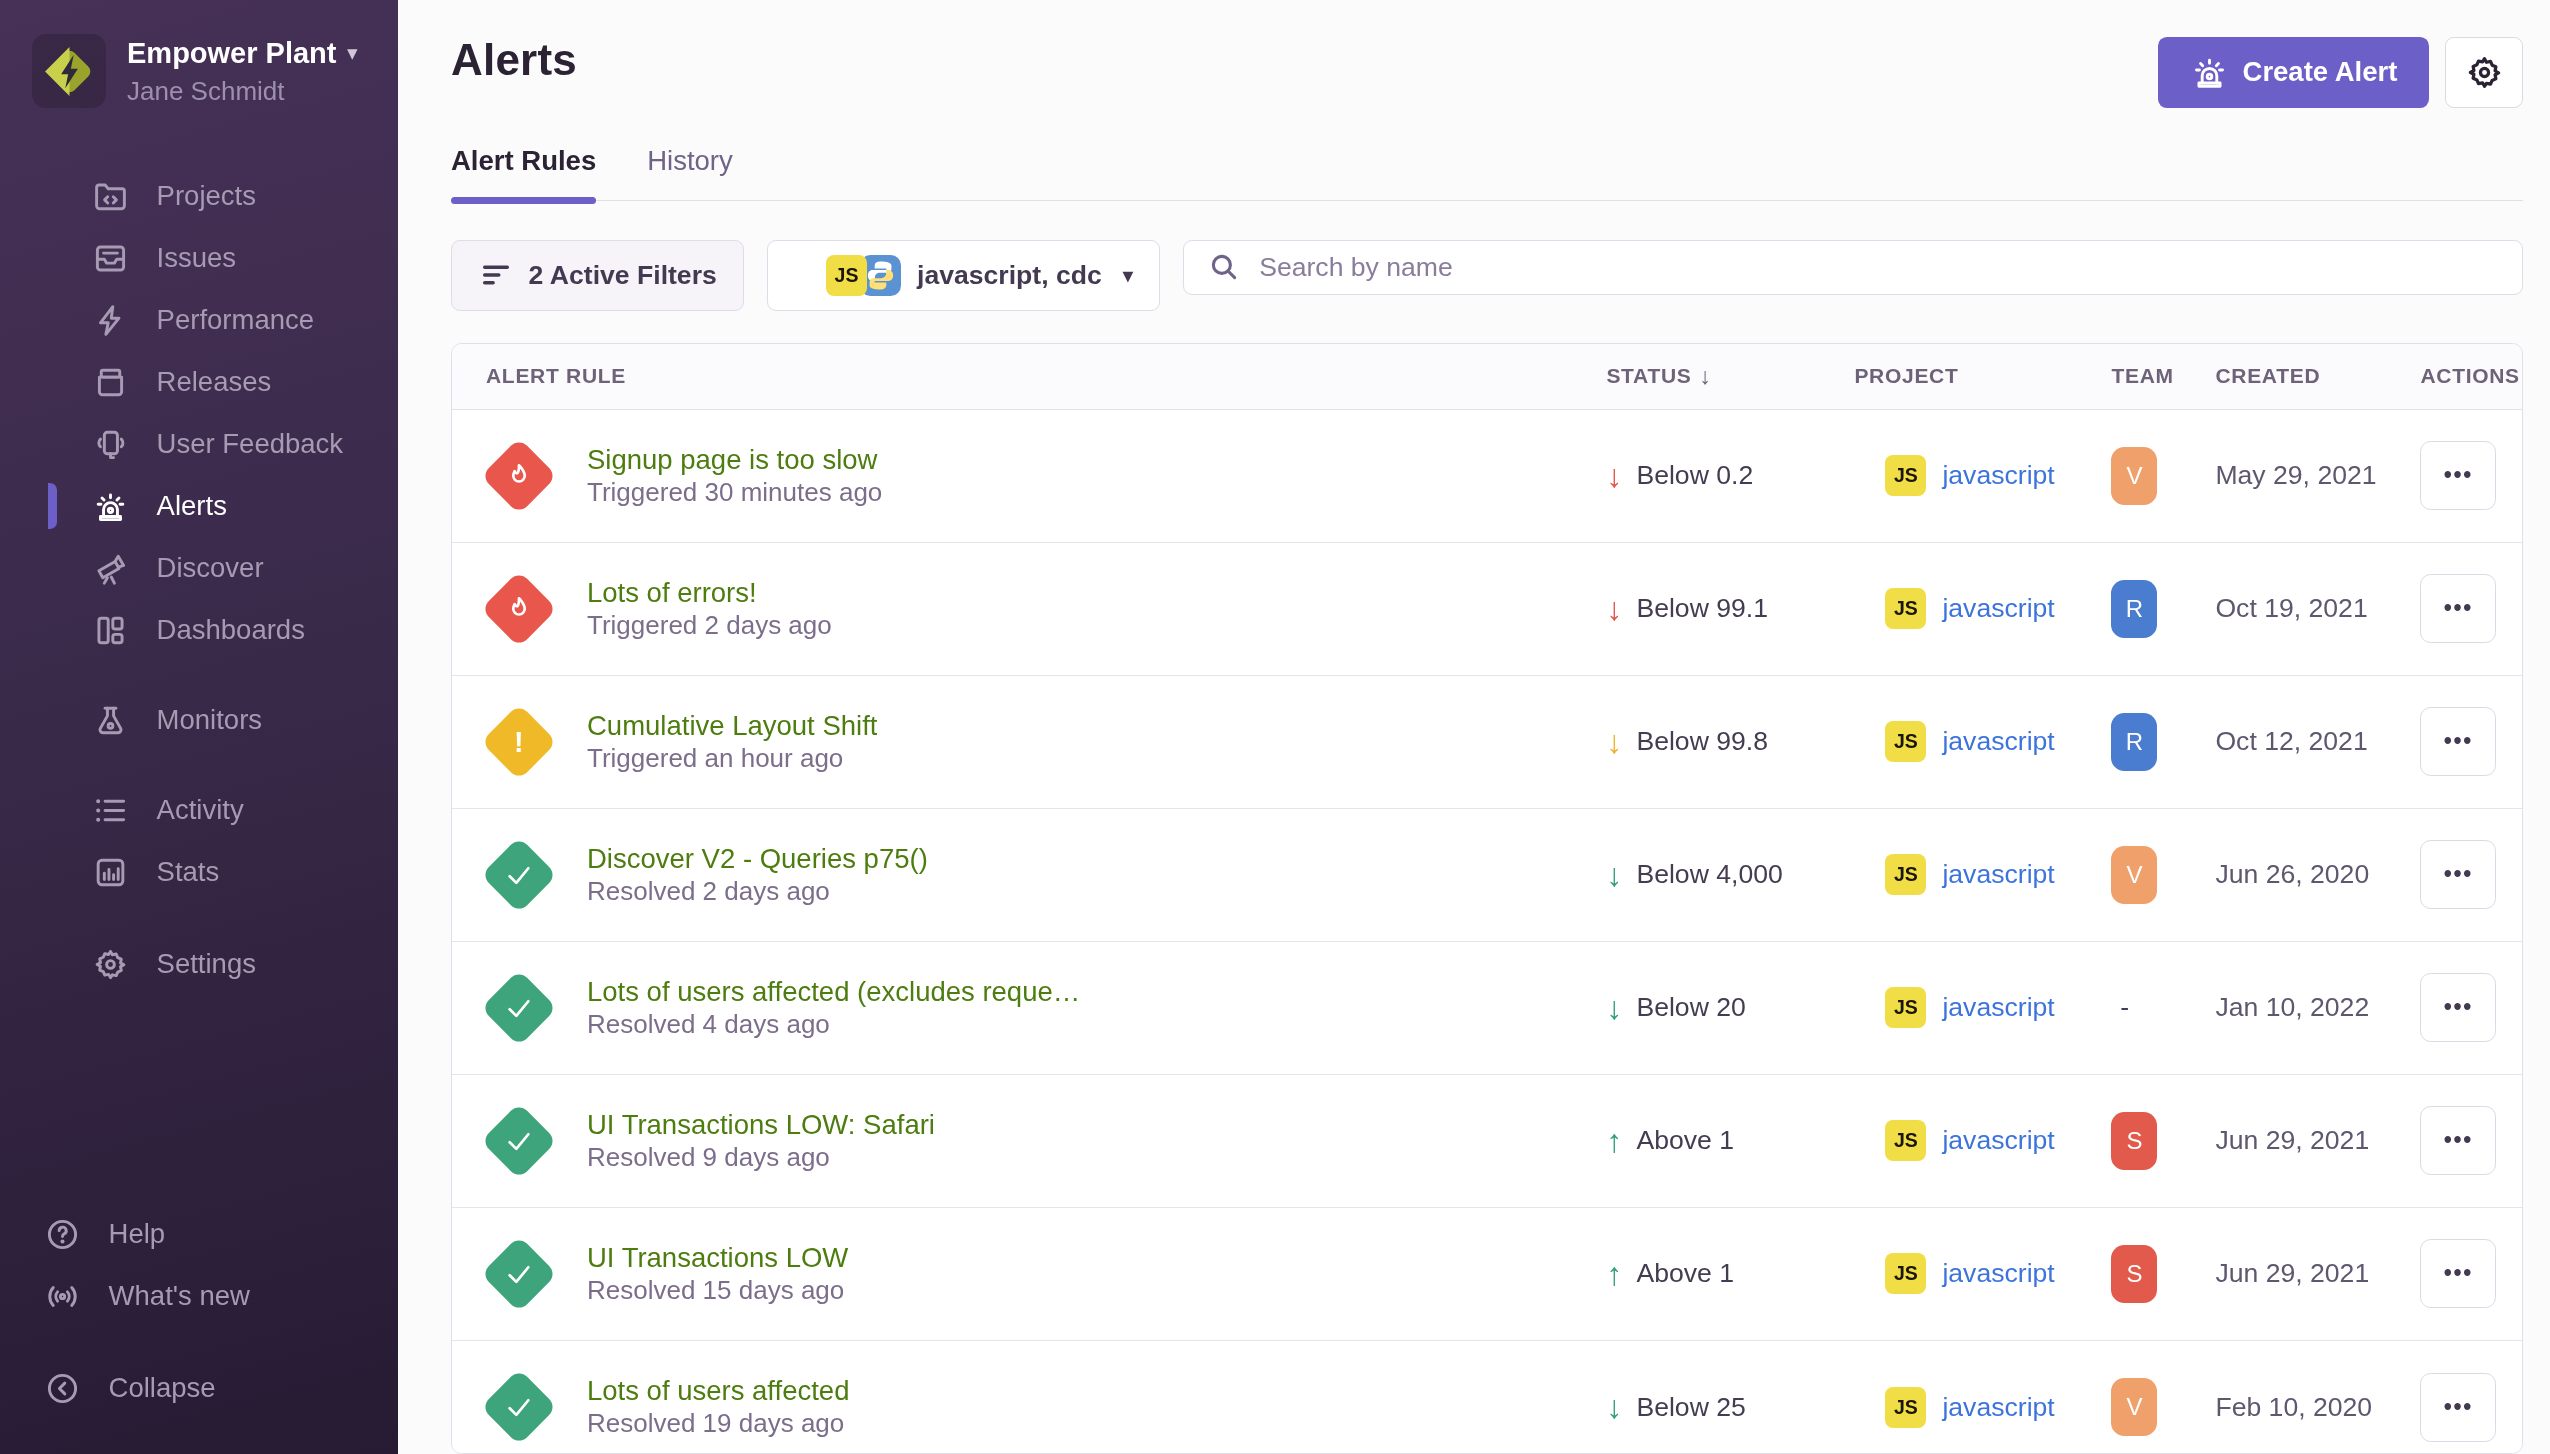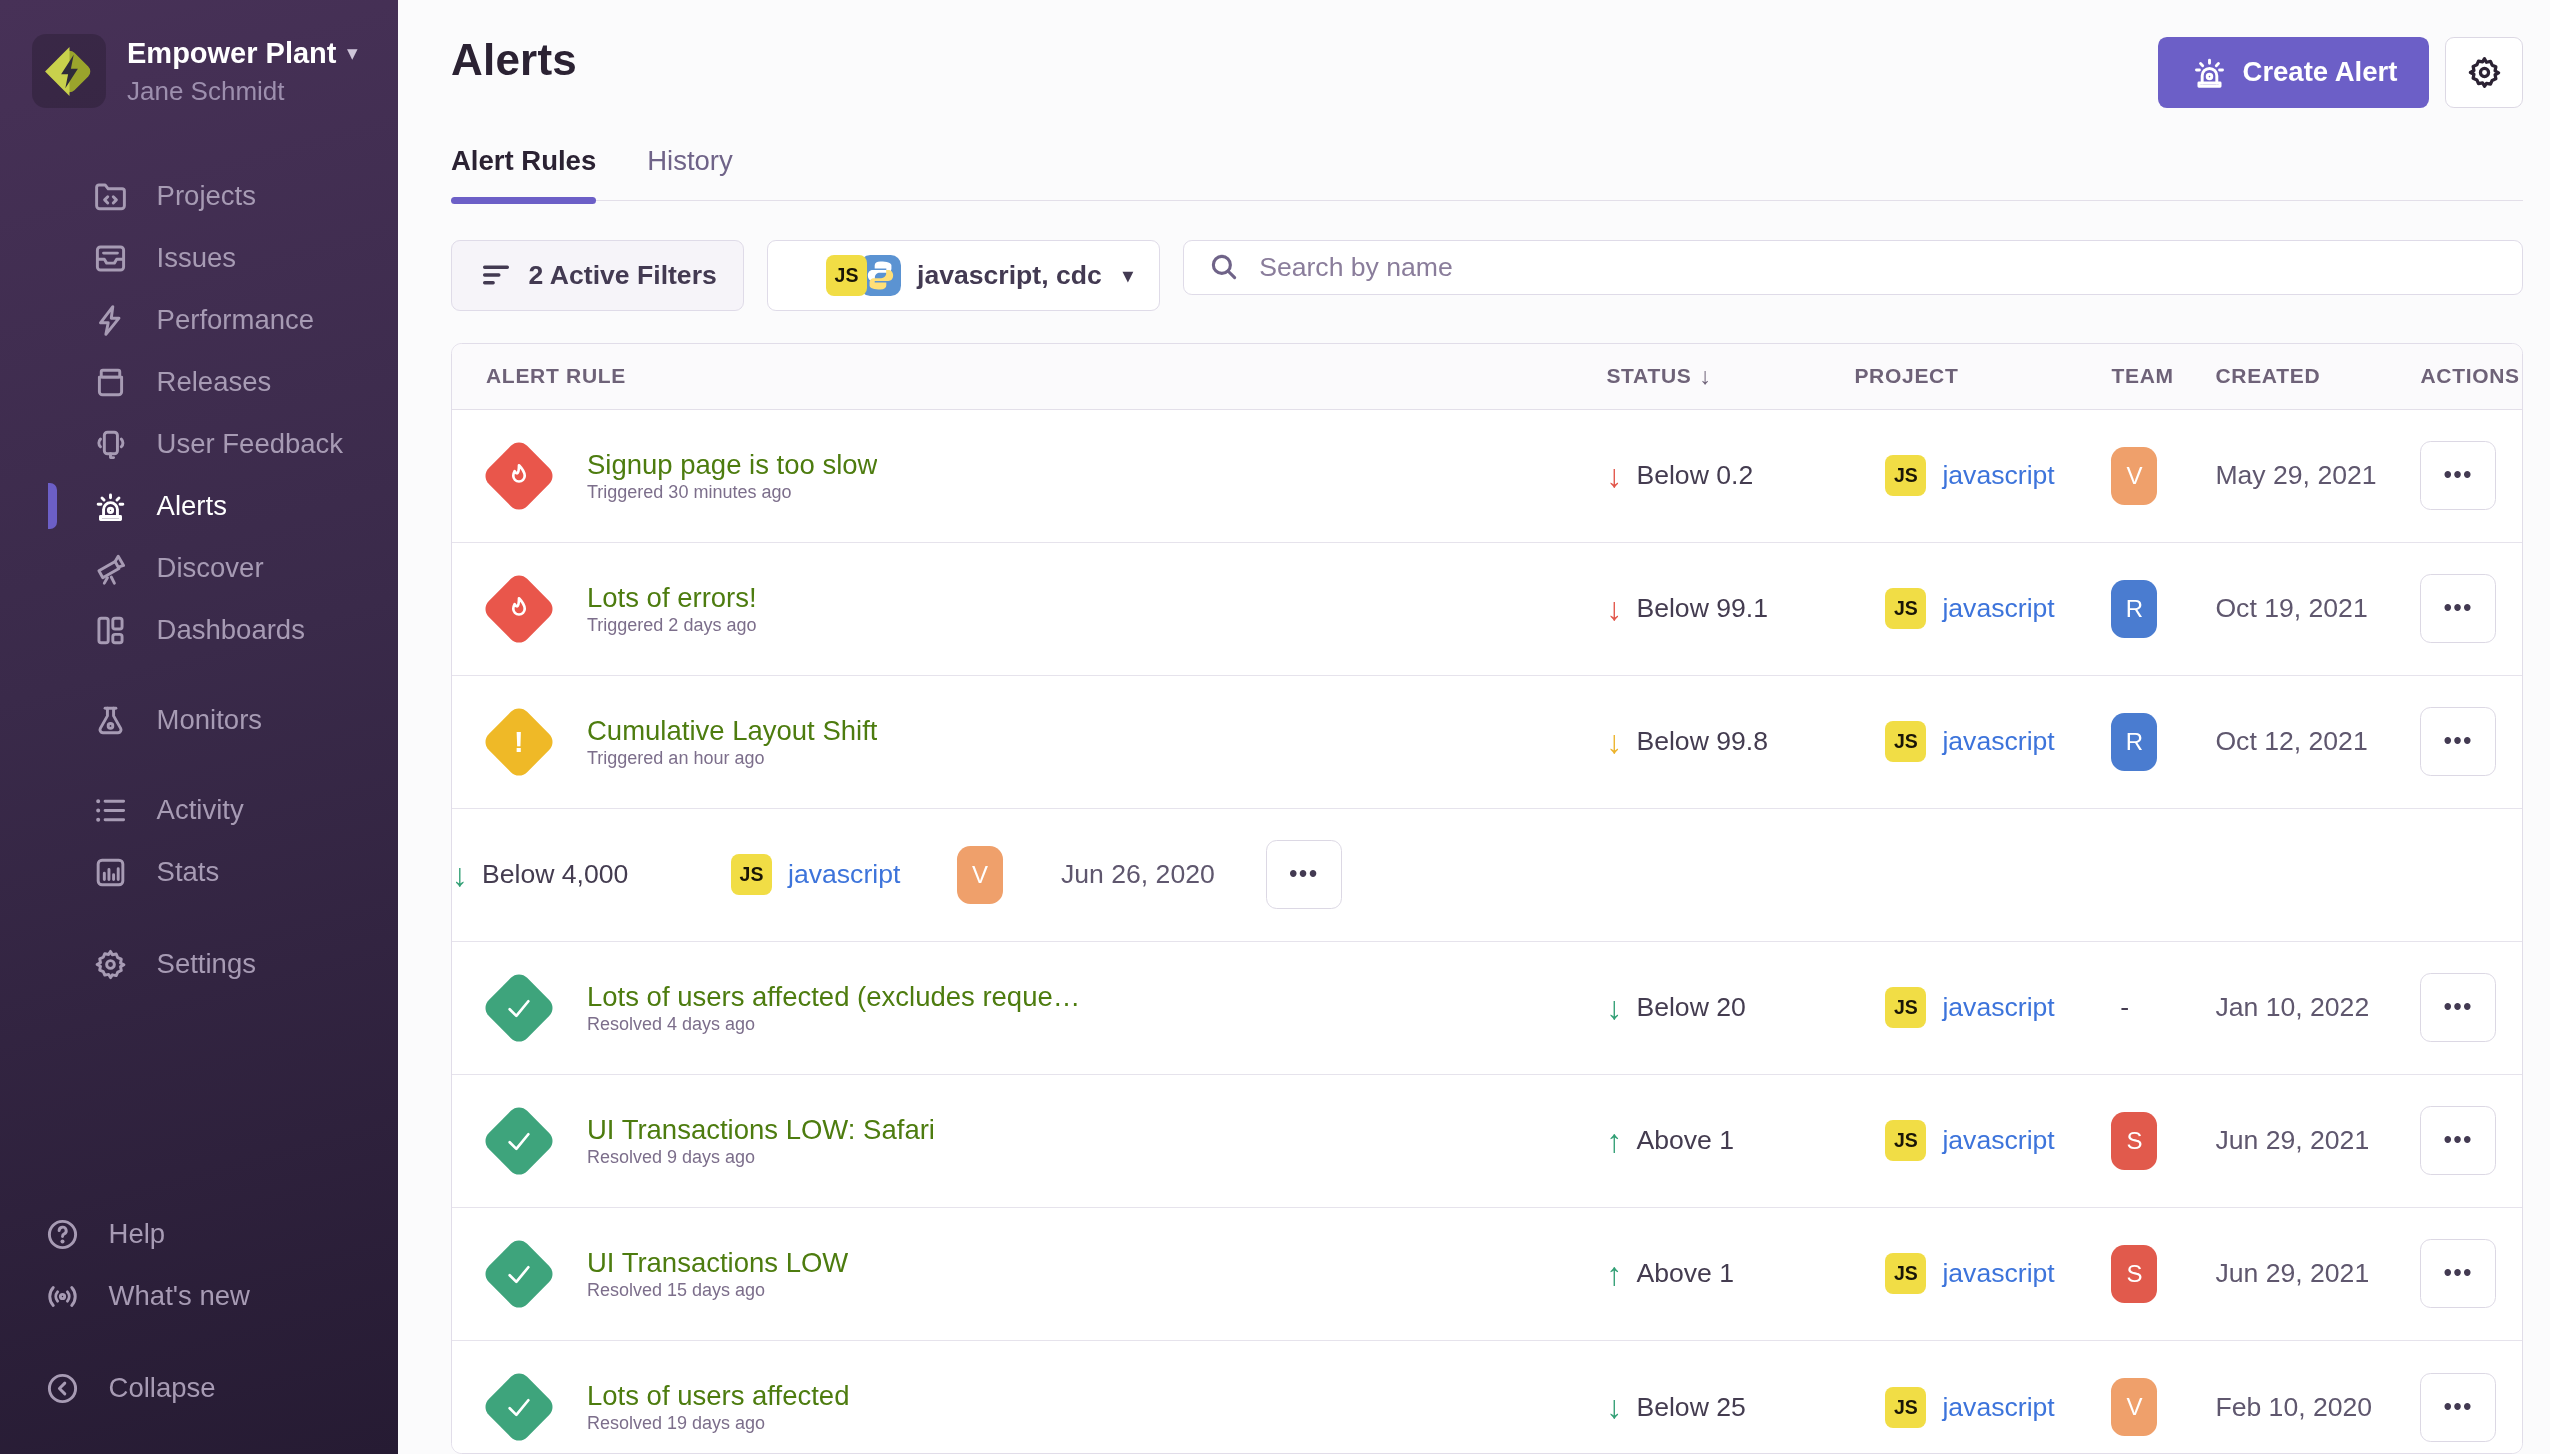--- a/index.html
+++ b/index.html
@@ -109,21 +109,21 @@
     display:flex; align-items:center; justify-content:center; flex-shrink:0;
   }
   .diamond > * { transform:rotate(-45deg); }
   .d-red { background:#e9564b; }
   .d-yellow { background:#efb927; }
   .d-green { background:#3ea47c; }
   .diamond svg { stroke:#fff; fill:none; stroke-width:2; stroke-linecap:round; stroke-linejoin:round; width:39px; height:39px; }
   .d-bang { color:#fff; font-size:35px; font-weight:bold; }
   .rule-text { min-width:0; }
   .rule-title { font-size:27.5px; color:#4d7c0f; cursor:pointer; white-space:nowrap; overflow:hidden; text-overflow:ellipsis; }
-  .rule-sub { font-size:18px; color:#7c6e8b; margin-top:1px; }
+  .rule-sub { font-size:26px; color:#7c6e8b; margin-top:1px; }
   .arrow { font-size:32px; line-height:1; }
   .a-red { color:#e2564a; } .a-yellow { color:#ecb32c; } .a-green { color:#33a076; }
   .status-label { font-size:26.6px; color:#443c50; }
   .proj-link { font-size:26.6px; color:#3d74db; cursor:pointer; }
   .team-badge {
     width:46px; height:58px; border-radius:13.3px; color:#fff; font-size:24px;
     display:flex; align-items:center; justify-content:center;
   }
   .t-orange { background:#efa06b; } .t-blue { background:#4a7cd0; } .t-red { background:#e15a4c; }
   .team-dash { font-size:26.6px; color:#443c50; padding-left:8.9px; }
@@ -462,103 +462,85 @@
       <div class="c-team">
           <span class="team-badge t-blue">R</span>
         </div>
       <div class="c-created">Oct 12, 2021</div>
       <div class="c-actions">
           <button class="dots-btn">•••</button>
         </div>
     </div>
 
     <div class="trow">
-      <div class="c-status">
-          <span class="arrow a-green">↓</span>
-          <span class="status-label">Below 4,000</span>
-        </div>
-      <div class="c-project">
-          <span class="pb pb-js">JS</span>
-          <span class="proj-link">javascript</span>
-        </div>
-      <div class="c-team">
-          <span class="team-badge t-orange">V</span>
-        </div>
-      <div class="c-created">Jun 26, 2020</div>
-      <div class="c-actions">
-          <button class="dots-btn">•••</button>
-        </div>
-    </div>
-
-    <div class="trow">
       <div class="c-rule">
         <span class="diamond d-green">
             <svg viewBox="0 0 24 24">
               <path d="M5 12.5 10 17.5 19 6.5"></path>
             </svg>
           </span>
         <span class="rule-text">
-          <div class="rule-title">Lots of users affected (excludes reque…</div>
-          <div class="rule-sub">Resolved 4 days ago</div>
+          <div class="rule-title">Discover V2 - Queries p75()</div>
+          <div class="rule-sub">Resolved 2 days ago</div>
         </span>
       </div>
       <div class="c-status">
           <span class="arrow a-green">↓</span>
-          <span class="status-label">Below 20</span>
-        </div>
-      <div class="c-project">
-          <span class="pb pb-js">JS</span>
-          <span class="proj-link">javascript</span>
-        </div>
-      <div class="c-team"><span class="team-dash">-</span></div>
-      <div class="c-created">Jan 10, 2022</div>
+          <span class="status-label">Below 4,000</span>
+        </div>
+      <div class="c-project">
+          <span class="pb pb-js">JS</span>
+          <span class="proj-link">javascript</span>
+        </div>
+      <div class="c-team">
+          <span class="team-badge t-orange">V</span>
+        </div>
+      <div class="c-created">Jun 26, 2020</div>
       <div class="c-actions">
           <button class="dots-btn">•••</button>
         </div>
     </div>
 
     <div class="trow">
       <div class="c-rule">
         <span class="diamond d-green">
             <svg viewBox="0 0 24 24">
               <path d="M5 12.5 10 17.5 19 6.5"></path>
             </svg>
           </span>
         <span class="rule-text">
-          <div class="rule-title">UI Transactions LOW: Safari</div>
-          <div class="rule-sub">Resolved 9 days ago</div>
-        </span>
-      </div>
-      <div class="c-status">
-          <span class="arrow a-green">↑</span>
-          <span class="status-label">Above 1</span>
-        </div>
-      <div class="c-project">
-          <span class="pb pb-js">JS</span>
-          <span class="proj-link">javascript</span>
-        </div>
-      <div class="c-team">
-          <span class="team-badge t-red">S</span>
-        </div>
-      <div class="c-created">Jun 29, 2021</div>
+          <div class="rule-title">Lots of users affected (excludes reque…</div>
+          <div class="rule-sub">Resolved 4 days ago</div>
+        </span>
+      </div>
+      <div class="c-status">
+          <span class="arrow a-green">↓</span>
+          <span class="status-label">Below 20</span>
+        </div>
+      <div class="c-project">
+          <span class="pb pb-js">JS</span>
+          <span class="proj-link">javascript</span>
+        </div>
+      <div class="c-team"><span class="team-dash">-</span></div>
+      <div class="c-created">Jan 10, 2022</div>
       <div class="c-actions">
           <button class="dots-btn">•••</button>
         </div>
     </div>
 
     <div class="trow">
       <div class="c-rule">
         <span class="diamond d-green">
             <svg viewBox="0 0 24 24">
               <path d="M5 12.5 10 17.5 19 6.5"></path>
             </svg>
           </span>
         <span class="rule-text">
-          <div class="rule-title">UI Transactions LOW</div>
-          <div class="rule-sub">Resolved 15 days ago</div>
+          <div class="rule-title">UI Transactions LOW: Safari</div>
+          <div class="rule-sub">Resolved 9 days ago</div>
         </span>
       </div>
       <div class="c-status">
           <span class="arrow a-green">↑</span>
           <span class="status-label">Above 1</span>
         </div>
       <div class="c-project">
           <span class="pb pb-js">JS</span>
           <span class="proj-link">javascript</span>
         </div>
@@ -572,20 +554,49 @@
     </div>
 
     <div class="trow">
       <div class="c-rule">
         <span class="diamond d-green">
             <svg viewBox="0 0 24 24">
               <path d="M5 12.5 10 17.5 19 6.5"></path>
             </svg>
           </span>
         <span class="rule-text">
+          <div class="rule-title">UI Transactions LOW</div>
+          <div class="rule-sub">Resolved 15 days ago</div>
+        </span>
+      </div>
+      <div class="c-status">
+          <span class="arrow a-green">↑</span>
+          <span class="status-label">Above 1</span>
+        </div>
+      <div class="c-project">
+          <span class="pb pb-js">JS</span>
+          <span class="proj-link">javascript</span>
+        </div>
+      <div class="c-team">
+          <span class="team-badge t-red">S</span>
+        </div>
+      <div class="c-created">Jun 29, 2021</div>
+      <div class="c-actions">
+          <button class="dots-btn">•••</button>
+        </div>
+    </div>
+
+    <div class="trow">
+      <div class="c-rule">
+        <span class="diamond d-green">
+            <svg viewBox="0 0 24 24">
+              <path d="M5 12.5 10 17.5 19 6.5"></path>
+            </svg>
+          </span>
+        <span class="rule-text">
           <div class="rule-title">Lots of users affected</div>
           <div class="rule-sub">Resolved 19 days ago</div>
         </span>
       </div>
       <div class="c-status">
           <span class="arrow a-green">↓</span>
           <span class="status-label">Below 25</span>
         </div>
       <div class="c-project">
           <span class="pb pb-js">JS</span>

